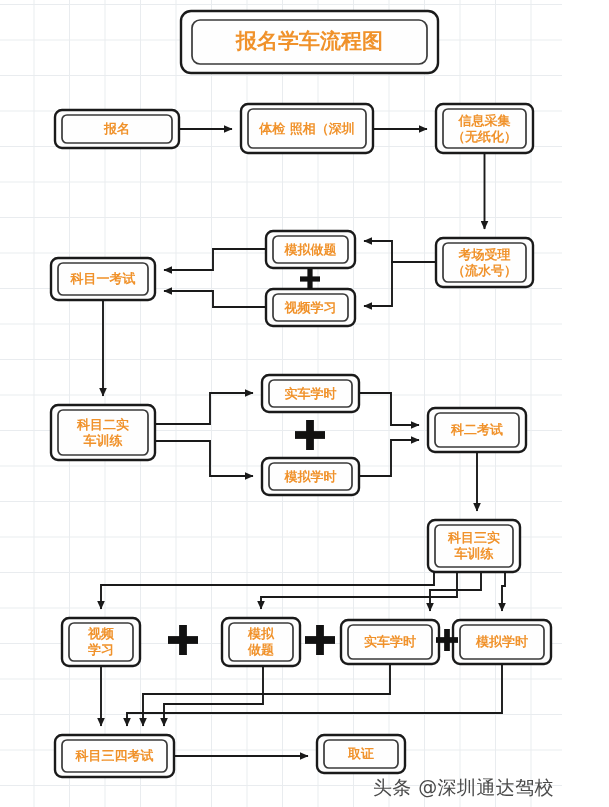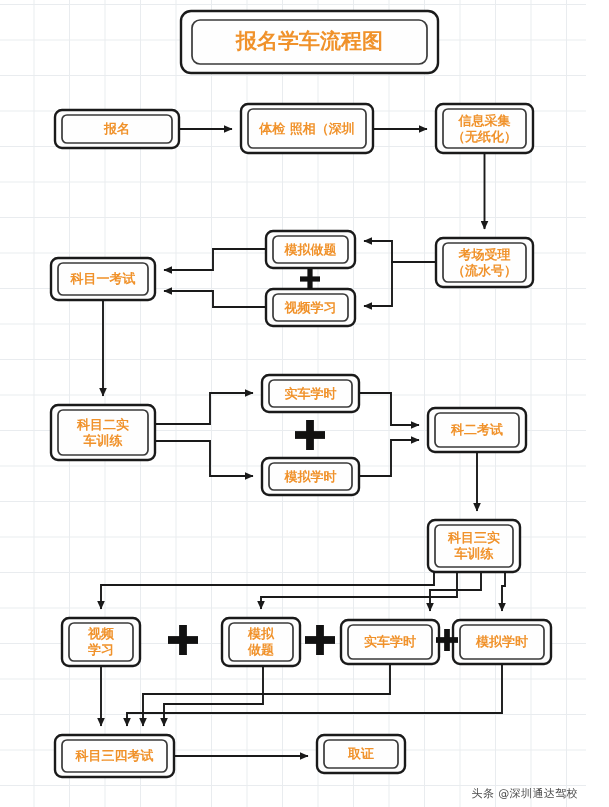--- a/index.html
+++ b/index.html
@@ -7,21 +7,20 @@
     padding: 0;
     background: #ffffff;
   }
   #page {
     position: relative;
     width: 562px;
     height: 807px;
     background: #ffffff;
     font-family: "DejaVu Sans", "Liberation Sans", sans-serif;
     overflow: hidden;
-    padding-left: 24px;
   }
   
   #grid {
     position: absolute;
     inset: 0;
     background-color: #ffffff;
     background-image:
       linear-gradient(to right, #e9ecef 1px, transparent 1px),
       linear-gradient(to bottom, #e9ecef 1px, transparent 1px);
     background-size: 35.5px 35.5px;
@@ -53,21 +52,21 @@
     fill: none;
     stroke: #1a1a1a;
     stroke-width: 1.9;
     stroke-linejoin: miter;
     stroke-linecap: butt;
   }
   #watermark {
     position: absolute;
     right: 8px;
     bottom: 6px;
-    font-size: 11px;
+    font-size: 19px;
     color: #4a4a4a;
     font-family: "DejaVu Sans", "Liberation Sans", sans-serif;
     letter-spacing: 0.4px;
     white-space: nowrap;
     text-align: right;
   }
 </style>
 </head>
 <body>
 

